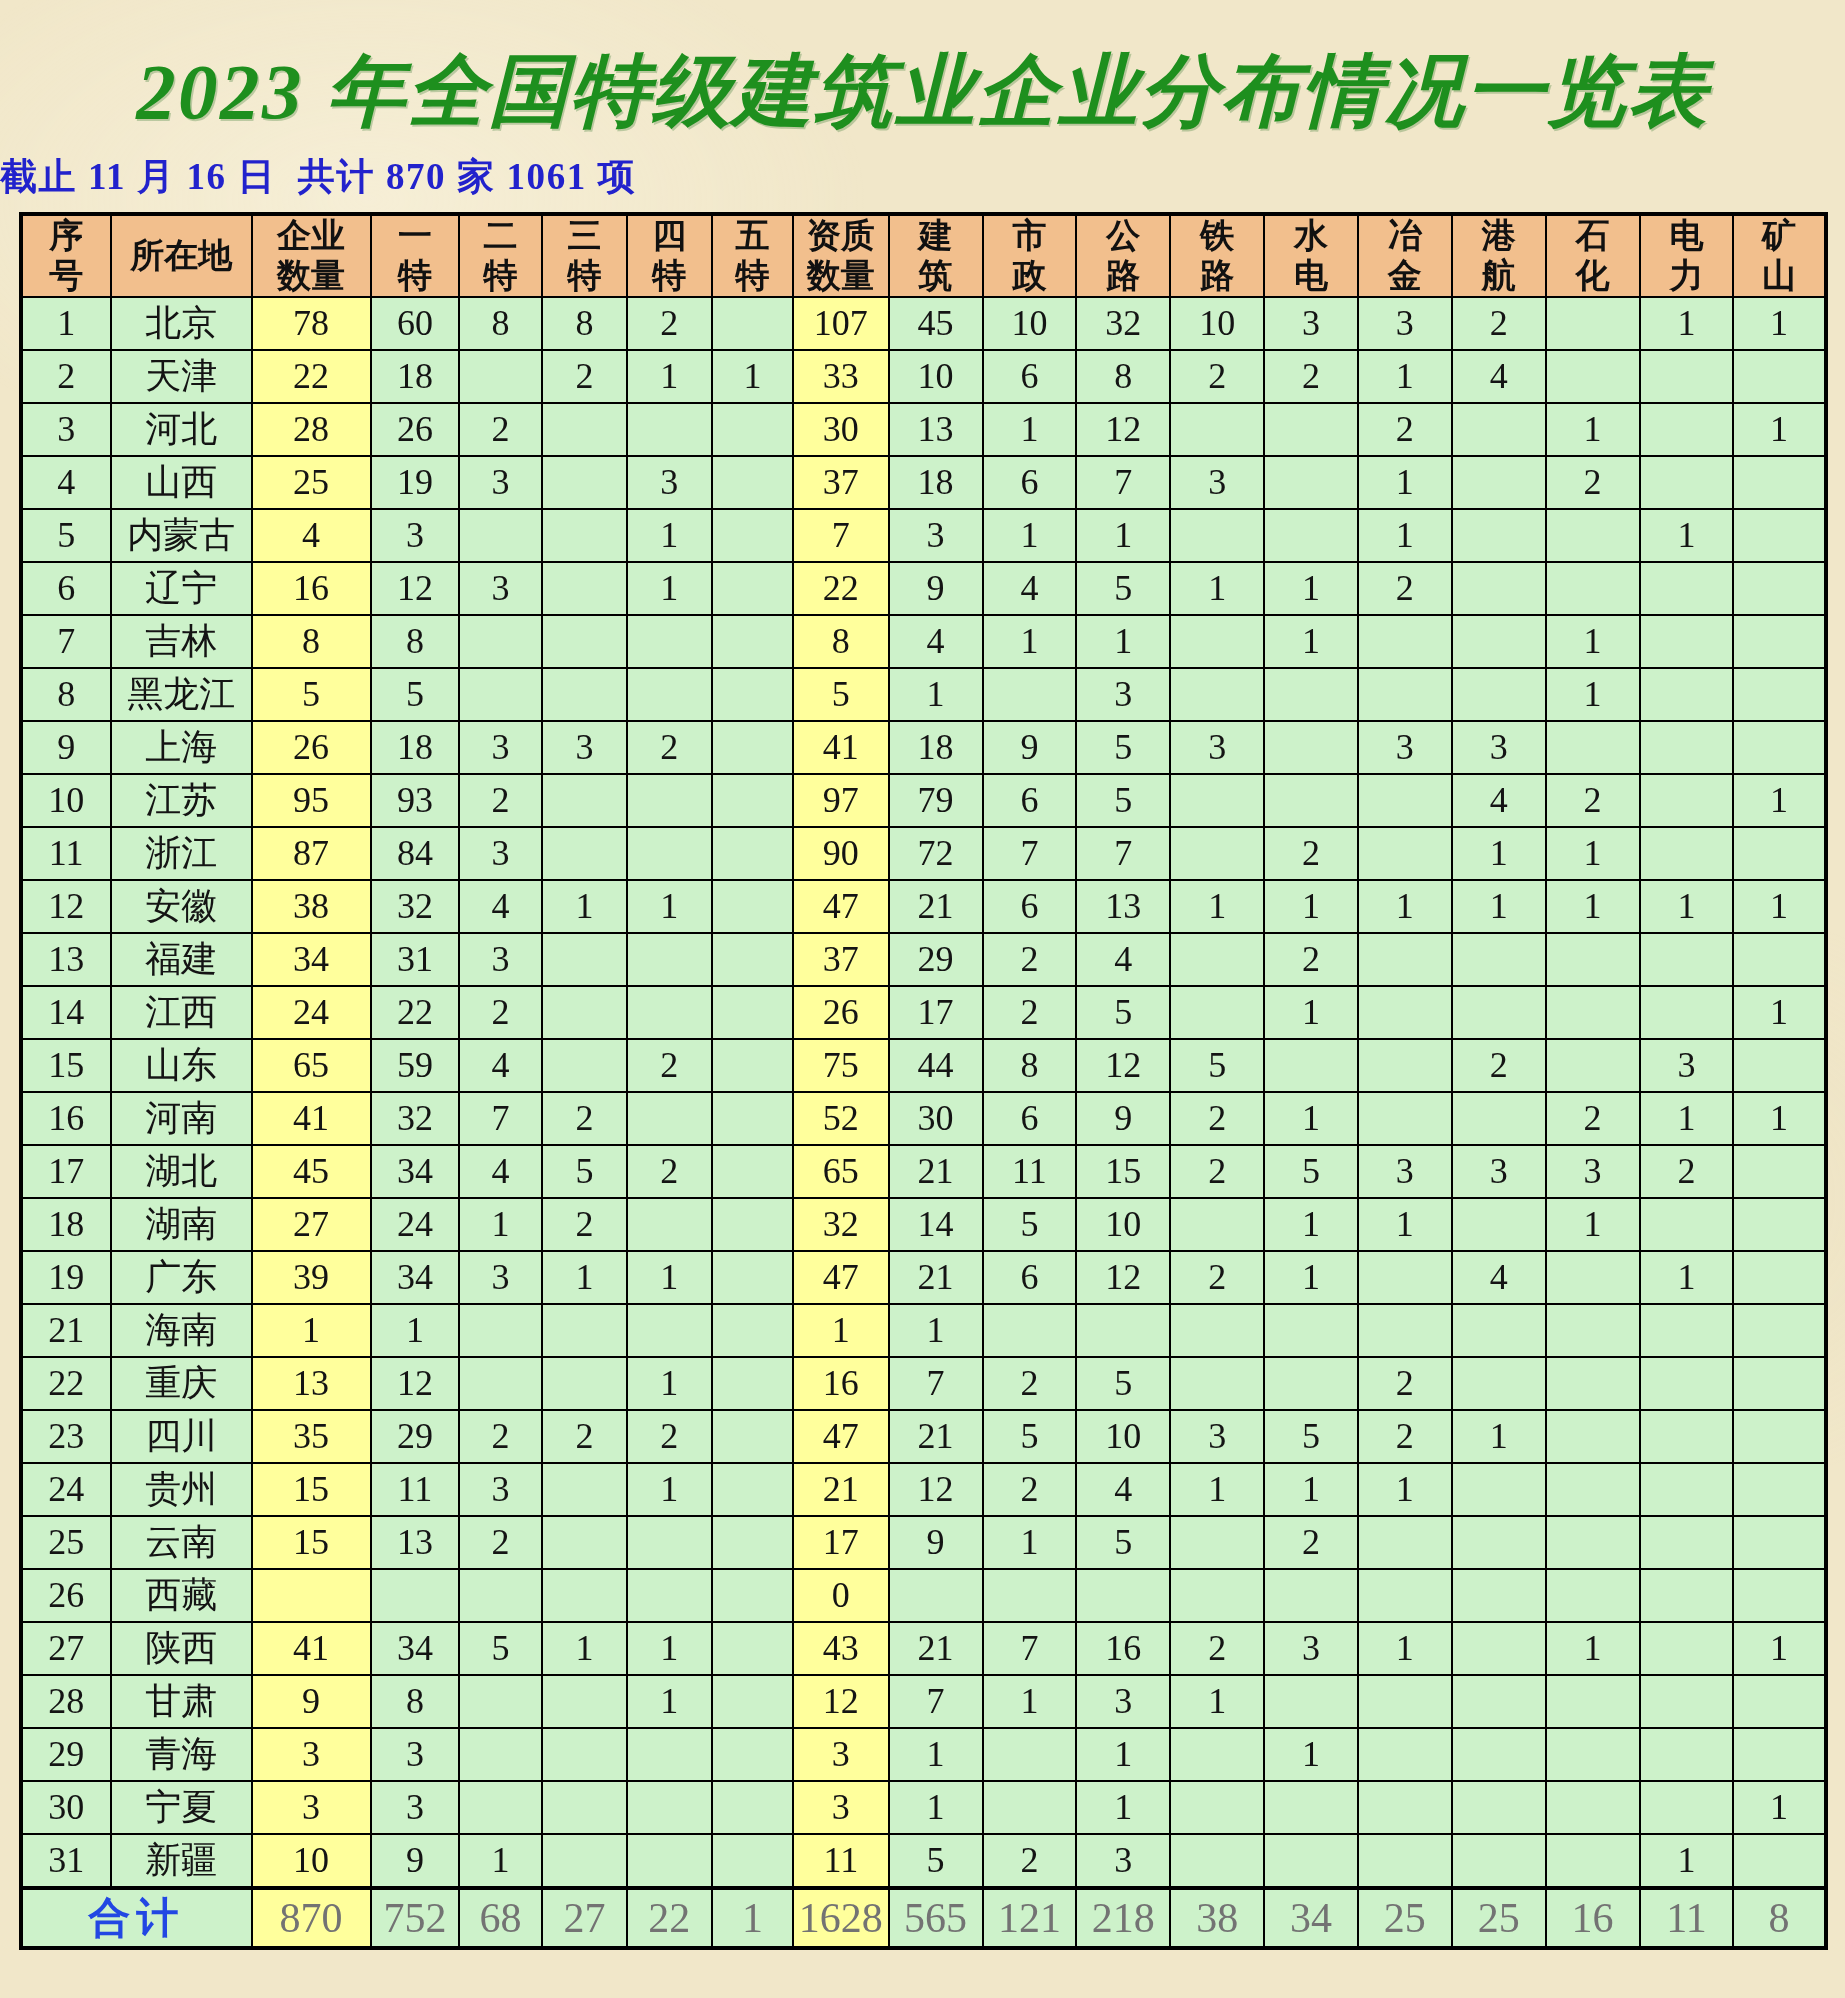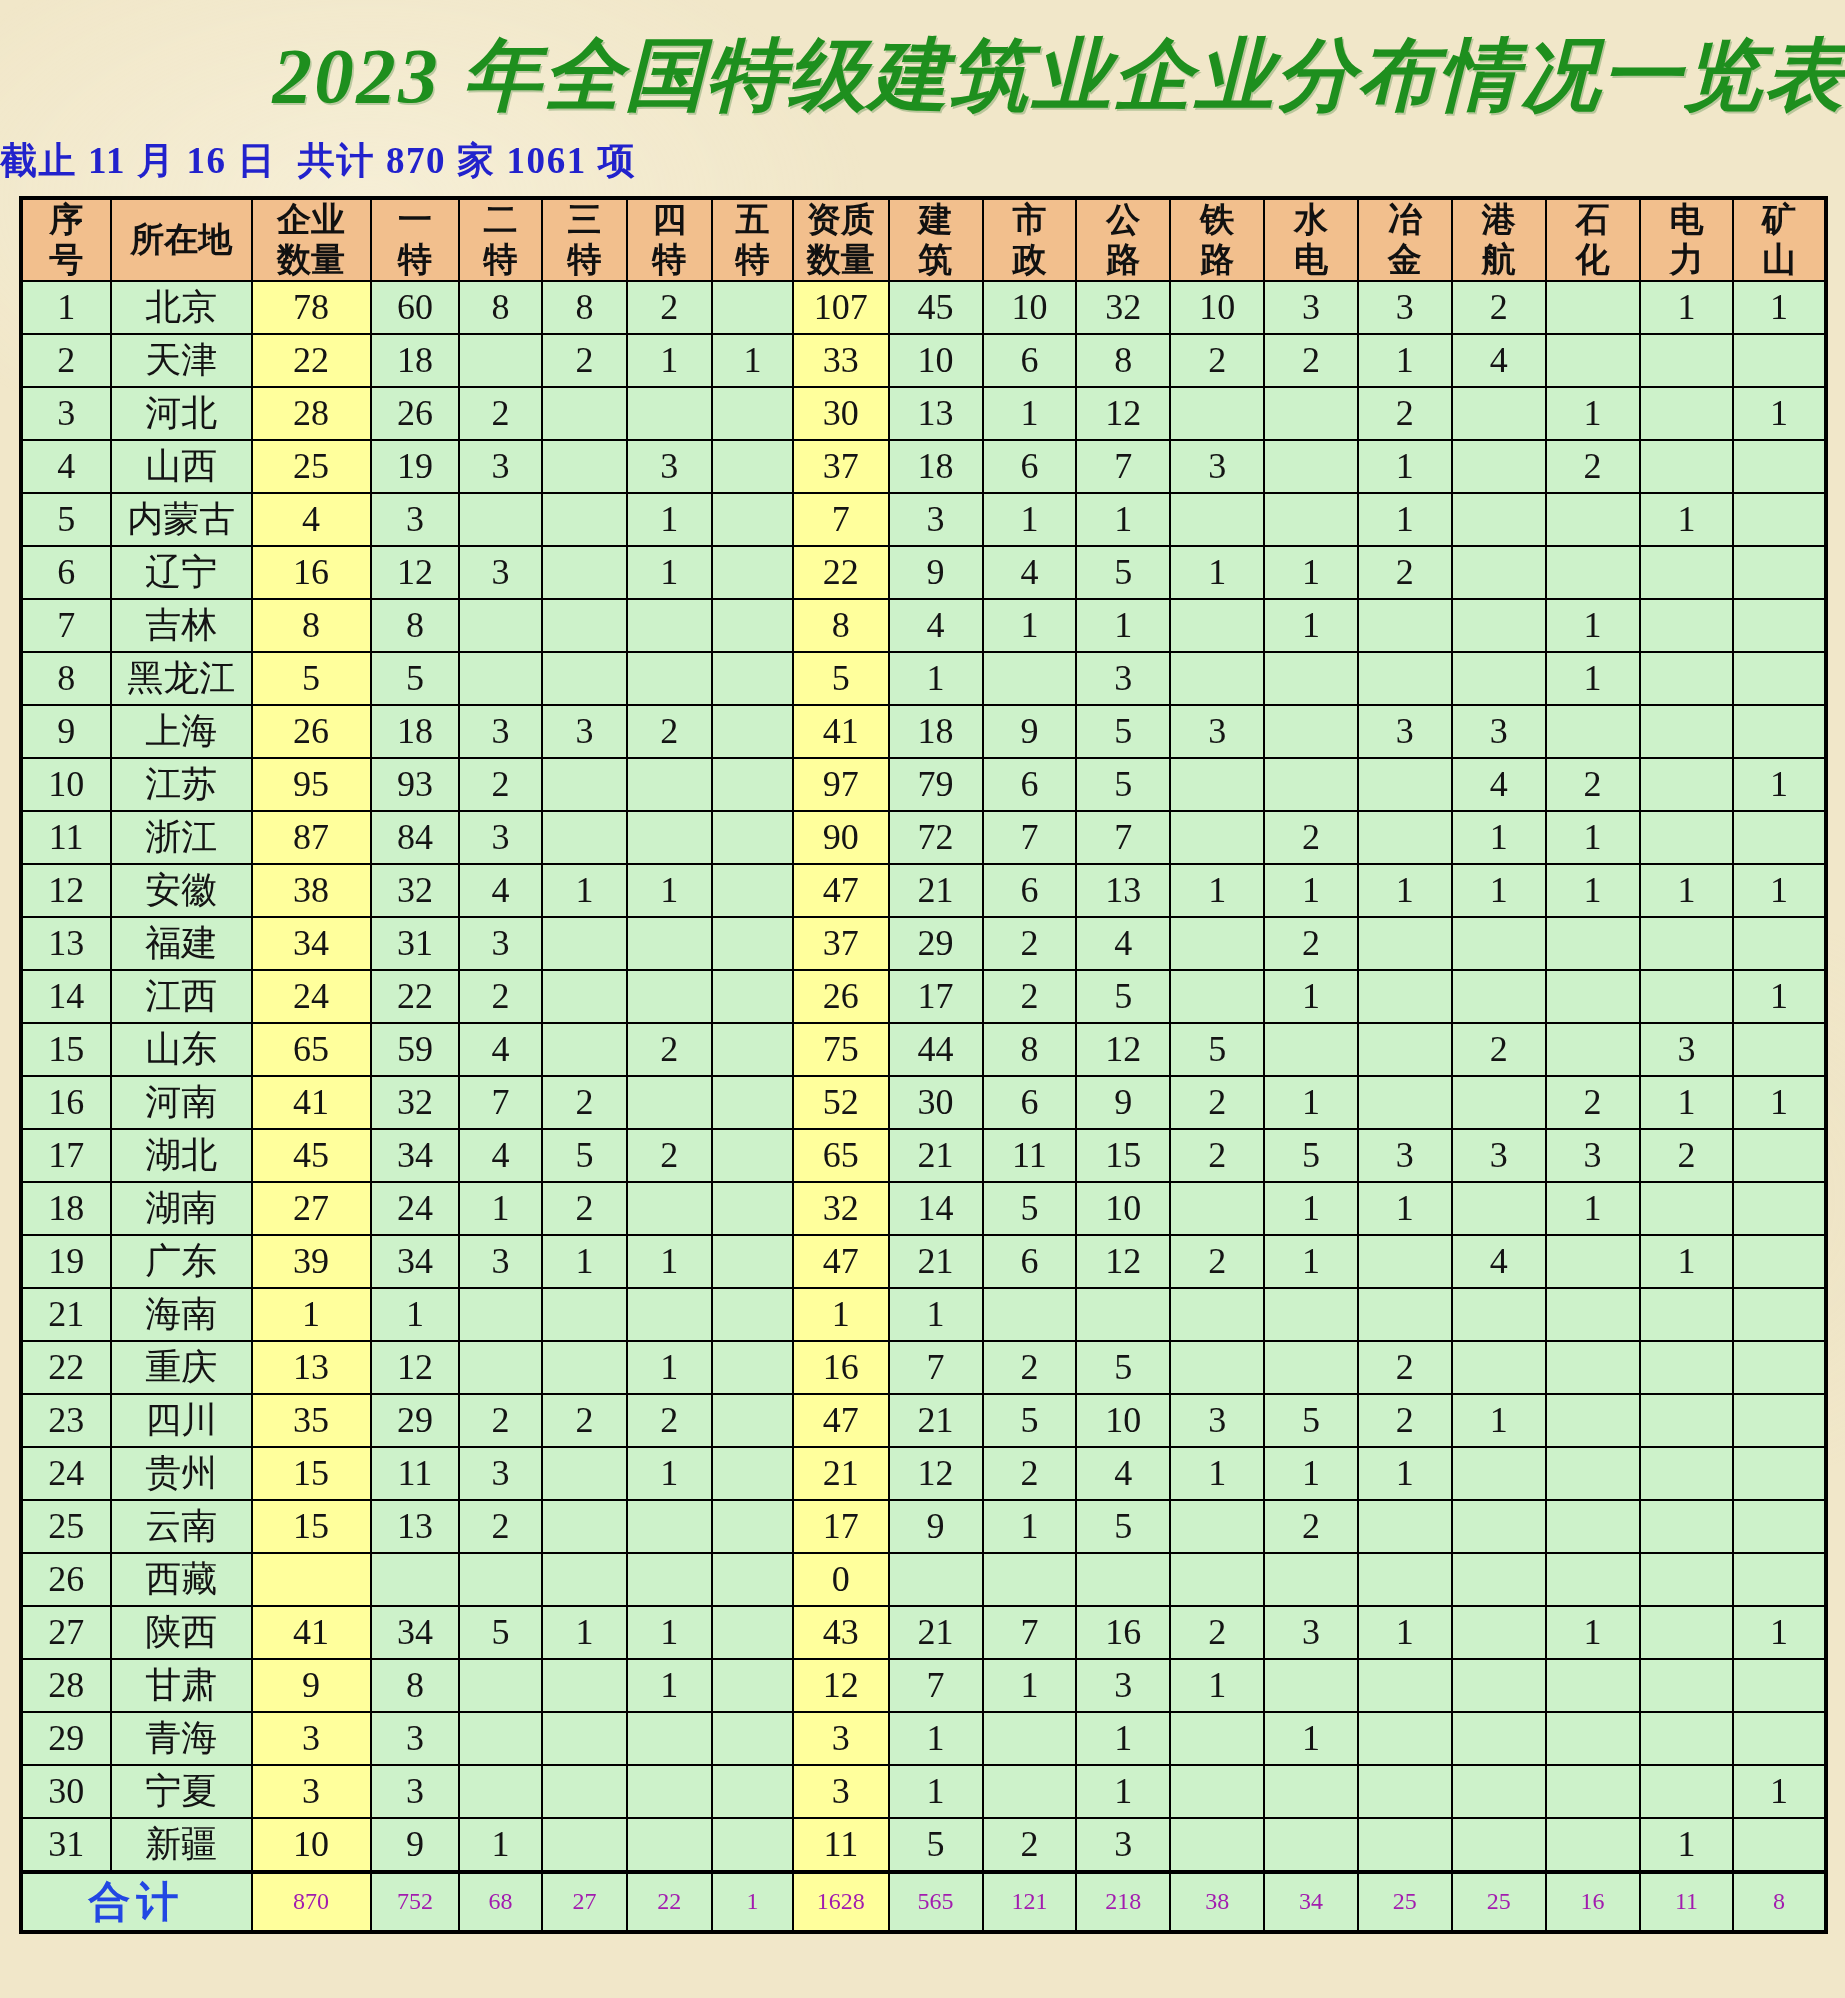--- a/index.html
+++ b/index.html
@@ -7,24 +7,24 @@
     width: 1846px;
     height: 1998px;
     background: #F1E7C9;
     background-image:
       radial-gradient(ellipse 711px 395px at 20% 10%, rgba(255,252,238,0.35), rgba(255,252,238,0) 70%),
       radial-gradient(ellipse 869px 474px at 80% 60%, rgba(226,214,180,0.30), rgba(226,214,180,0) 70%);
     font-family: "Liberation Serif", "DejaVu Serif", serif;
     overflow: hidden;
   }
   .page-title {
-    padding-top: 16px;
+    padding-top: 32px;
     height: 119px;
     line-height: 119px;
-    text-align: right;
+    text-align: center;
     font-size: 79px;
     font-weight: bold;
     font-style: italic;
     color: #1E8F1E;
     letter-spacing: 2.4px;
     white-space: nowrap;
     text-shadow: 1.6px 1.6px 0 rgba(20,100,20,0.25);
   }
   .page-subtitle {
     height: 51px;
@@ -61,22 +61,22 @@
   }
   .dist-table tbody td {
     background: #CDF2CA;
     font-size: 36px;
     color: #141414;
     height: 51px;
   }
   .dist-table td.col-yellow { background: #FFFF9C; }
   .dist-table tfoot td {
     background: #CDF2CA;
-    font-size: 24px;
-    color: #a21caf;
+    font-size: 42px;
+    color: #737373;
     height: 55px;
     border-top: 4px solid #000;
   }
   .dist-table tfoot td.total-label {
     color: #2247E3;
     font-weight: bold;
     font-size: 42px;
     letter-spacing: 6.3px;
   }
 </style>

